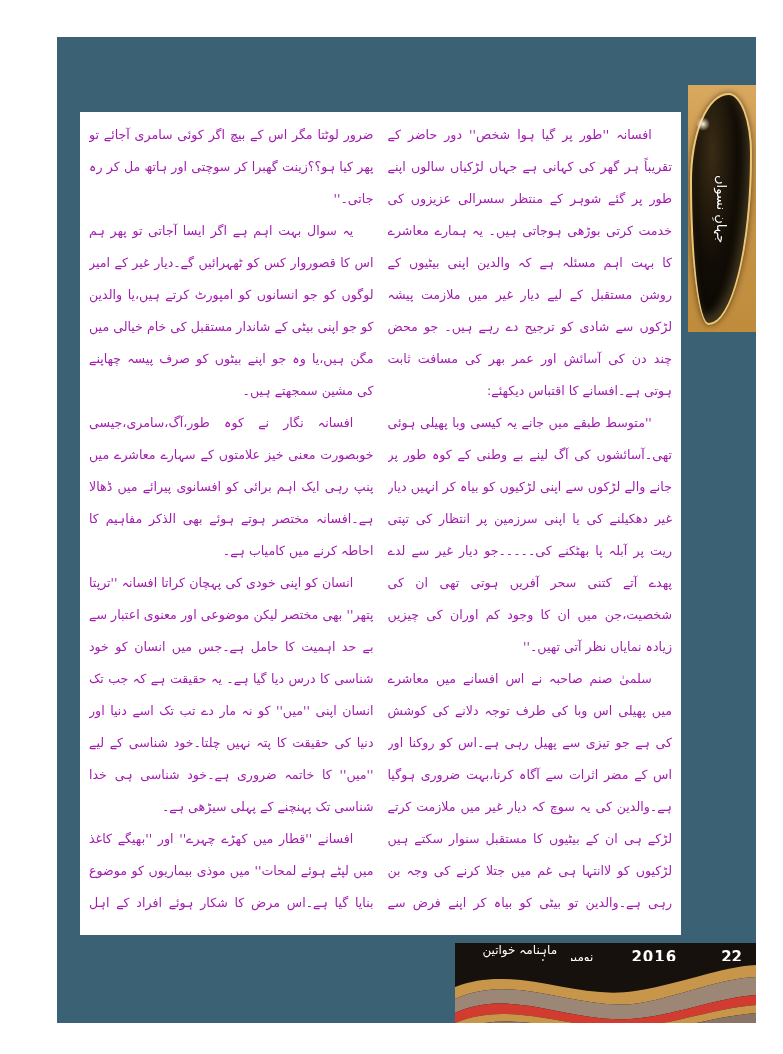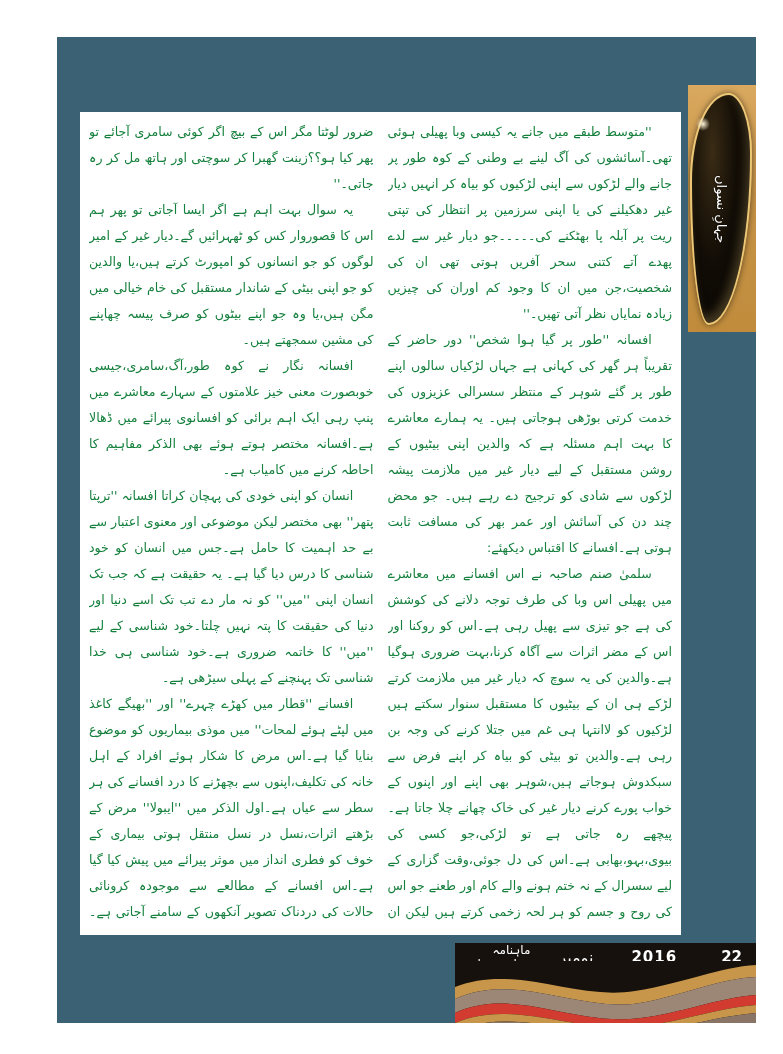--- a/index.html
+++ b/index.html
@@ -47,61 +47,61 @@
     position:absolute;left:80px;top:112px;width:601px;height:823px;
     background:#ffffff;
     box-sizing:border-box;
     padding:7px 9px 6px 9px;
     direction:rtl;
     display:flex;gap:14px;
   }
   .col{
     flex:1 1 0;height:100%;overflow:hidden;
     text-align:justify;
-    color:#15803d;
-    font-size:12.6px;line-height:26px;
+    color:#a21caf;
+    font-size:12.6px;line-height:32px;
   }
   .col p{margin:0;text-indent:1.6em;}
   .col p.noindent{text-indent:0;}
 
   
   .footer-bar{
     position:absolute;left:455px;top:943px;width:301px;height:80px;
     background:#16110d;overflow:hidden;
   }
   .footer-row{
     position:absolute;left:0;top:2px;right:0;height:24px;
     display:flex;align-items:center;
     padding:0 14px 0 14px;box-sizing:border-box;
     color:#ffffff;
   }
   .footer-magazine{font-size:12px;direction:rtl;}
-  .footer-month{font-size:16px;direction:rtl;margin-left:28px;}
+  .footer-month{font-size:12px;direction:rtl;margin-left:10px;}
   .footer-year{font-weight:bold;font-size:15px;margin-left:38px;letter-spacing:1px;}
   .footer-page{font-weight:bold;font-size:15px;margin-left:44px;}
   .ribbons{position:absolute;left:0;bottom:0;width:301px;height:62px;display:block;}
 </style>
 </head>
 <body>
 
 <div class="canvas">
 
   <div class="teal-panel"></div>
 
   <div class="gold-strip">
     <div class="leaf">
       <span class="shine"></span>
       <span class="tab-label">جہانِ نسواں</span>
     </div>
   </div>
 
   <div class="article-box">
     <div class="col">
+      <p>افسانہ ''طور پر گیا ہوا شخص'' دور حاضر کے تقریباً ہر گھر کی کہانی ہے جہاں لڑکیاں سالوں اپنے طور پر گئے شوہر کے منتظر سسرالی عزیزوں کی خدمت کرتی بوڑھی ہوجاتی ہیں۔ یہ ہمارے معاشرے کا بہت اہم مسئلہ ہے کہ والدین اپنی بیٹیوں کے روشن مستقبل کے لیے دیار غیر میں ملازمت پیشہ لڑکوں سے شادی کو ترجیح دے رہے ہیں۔ جو محض چند دن کی آسائش اور عمر بھر کی مسافت ثابت ہوتی ہے۔افسانے کا اقتباس دیکھئے:</p>
       <p>''متوسط طبقے میں جانے یہ کیسی وبا پھیلی ہوئی تھی۔آسائشوں کی آگ لینے بے وطنی کے کوہ طور پر جانے والے لڑکوں سے اپنی لڑکیوں کو بیاہ کر انہیں دیار غیر دھکیلنے کی یا اپنی سرزمین پر انتظار کی تپتی ریت پر آبلہ پا بھٹکنے کی۔۔۔۔۔جو دیار غیر سے لدے پھدے آتے کتنی سحر آفریں ہوتی تھی ان کی شخصیت،جن میں ان کا وجود کم اوران کی چیزیں زیادہ نمایاں نظر آتی تھیں۔''</p>
-      <p>افسانہ ''طور پر گیا ہوا شخص'' دور حاضر کے تقریباً ہر گھر کی کہانی ہے جہاں لڑکیاں سالوں اپنے طور پر گئے شوہر کے منتظر سسرالی عزیزوں کی خدمت کرتی بوڑھی ہوجاتی ہیں۔ یہ ہمارے معاشرے کا بہت اہم مسئلہ ہے کہ والدین اپنی بیٹیوں کے روشن مستقبل کے لیے دیار غیر میں ملازمت پیشہ لڑکوں سے شادی کو ترجیح دے رہے ہیں۔ جو محض چند دن کی آسائش اور عمر بھر کی مسافت ثابت ہوتی ہے۔افسانے کا اقتباس دیکھئے:</p>
       <p>سلمیٰ صنم صاحبہ نے اس افسانے میں معاشرے میں پھیلی اس وبا کی طرف توجہ دلانے کی کوشش کی ہے جو تیزی سے پھیل رہی ہے۔اس کو روکنا اور اس کے مضر اثرات سے آگاہ کرنا،بہت ضروری ہوگیا ہے۔والدین کی یہ سوچ کہ دیار غیر میں ملازمت کرتے لڑکے ہی ان کے بیٹیوں کا مستقبل سنوار سکتے ہیں لڑکیوں کو لاانتہا ہی غم میں جتلا کرنے کی وجہ بن رہی ہے۔والدین تو بیٹی کو بیاہ کر اپنے فرض سے سبکدوش ہوجاتے ہیں،شوہر بھی اپنے اور اپنوں کے خواب پورے کرنے دیار غیر کی خاک چھانے چلا جاتا ہے۔پیچھے رہ جاتی ہے تو لڑکی،جو کسی کی بیوی،بہو،بھابی ہے۔اس کی دل جوئی،وقت گزاری کے لیے سسرال کے نہ ختم ہونے والے کام اور طعنے جو اس کی روح و جسم کو ہر لحہ زخمی کرتے ہیں لیکن ان رشتوں کی ڈور میں باندھنے والا اس کا ہمسفر،اس کے زخموں پر پیار و وفا کا مرہم رکھنے والا شوہر،میلوں دور ہوتا ہے۔</p>
 
     </div>
     <div class="col">
       <p class="noindent">ضرور لوٹتا مگر اس کے بیچ اگر کوئی سامری آجائے تو پھر کیا ہو؟؟زینت گھبرا کر سوچتی اور ہاتھ مل کر رہ جاتی۔''</p>
       <p>یہ سوال بہت اہم ہے اگر ایسا آجاتی تو پھر ہم اس کا قصوروار کس کو ٹھہرائیں گے۔دیار غیر کے امیر لوگوں کو جو انسانوں کو امپورٹ کرتے ہیں،یا والدین کو جو اپنی بیٹی کے شاندار مستقبل کی خام خیالی میں مگن ہیں،یا وہ جو اپنے بیٹوں کو صرف پیسہ چھاپنے کی مشین سمجھتے ہیں۔</p>
       <p>افسانہ نگار نے کوہ طور،آگ،سامری،جیسی خوبصورت معنی خیز علامتوں کے سہارے معاشرے میں پنپ رہی ایک اہم برائی کو افسانوی پیرائے میں ڈھالا ہے۔افسانہ مختصر ہوتے ہوئے بھی الذکر مفاہیم کا احاطہ کرنے میں کامیاب ہے۔</p>
       <p>انسان کو اپنی خودی کی پہچان کراتا افسانہ ''ترپتا پتھر'' بھی مختصر لیکن موضوعی اور معنوی اعتبار سے بے حد اہمیت کا حامل ہے۔جس میں انسان کو خود شناسی کا درس دیا گیا ہے۔ یہ حقیقت ہے کہ جب تک انسان اپنی ''میں'' کو نہ مار دے تب تک اسے دنیا اور دنیا کی حقیقت کا پتہ نہیں چلتا۔خود شناسی کے لیے ''میں'' کا خاتمہ ضروری ہے۔خود شناسی ہی خدا شناسی تک پہنچنے کے پہلی سیڑھی ہے۔</p>
       <p>افسانے ''قطار میں کھڑے چہرے'' اور ''بھیگے کاغذ میں لپٹے ہوئے لمحات'' میں موذی بیماریوں کو موضوع بنایا گیا ہے۔اس مرض کا شکار ہوئے افراد کے اہل خانہ کی تکلیف،اپنوں سے بچھڑنے کا درد افسانے کی ہر سطر سے عیاں ہے۔اول الذکر میں ''ایبولا'' مرض کے بڑھتے اثرات،نسل در نسل منتقل ہوتی بیماری کے خوف کو فطری انداز میں موثر پیرائے میں پیش کیا گیا ہے۔اس افسانے کے مطالعے سے موجودہ کرونائی حالات کی دردناک تصویر آنکھوں کے سامنے آجاتی ہے۔جہاں ہر طرف لاانتہائی اموات کا سلسلہ،ایک ایک کر کے اپنوں سے دور ہونے کا غم،رشتوں میں آتے فاصلے،عزیزوں کے تڑپنے کا کرب سب کچھ قاری خود پر گزرتا محسوس کرتا ہے۔</p>
 

